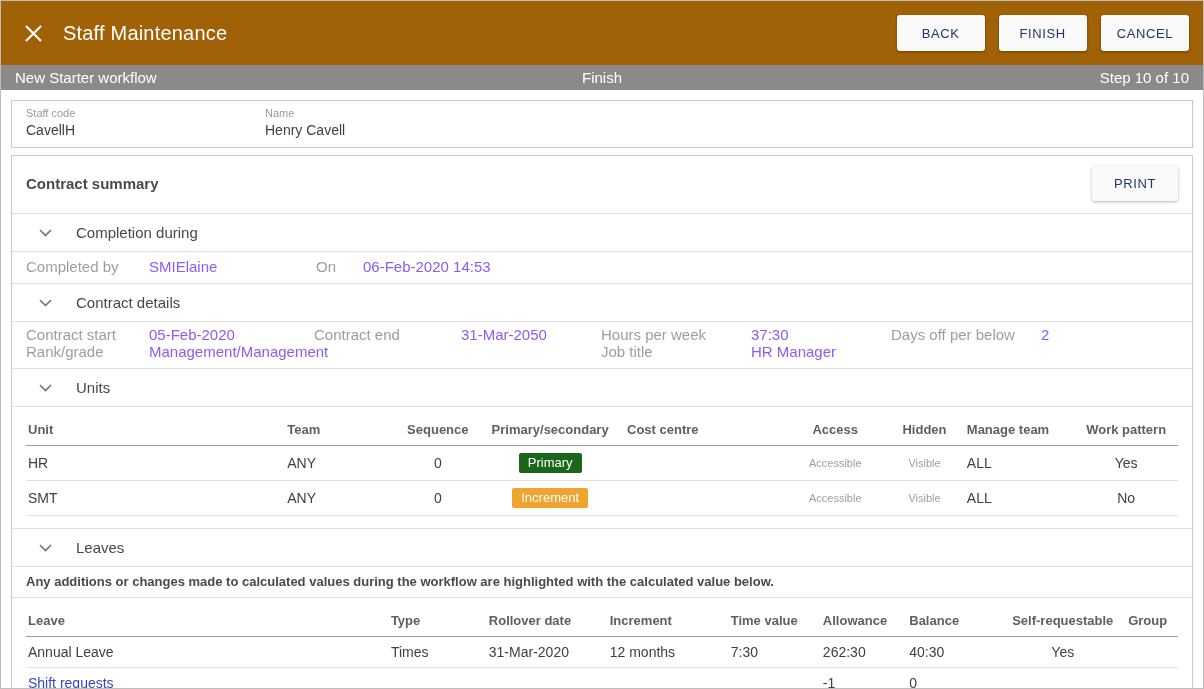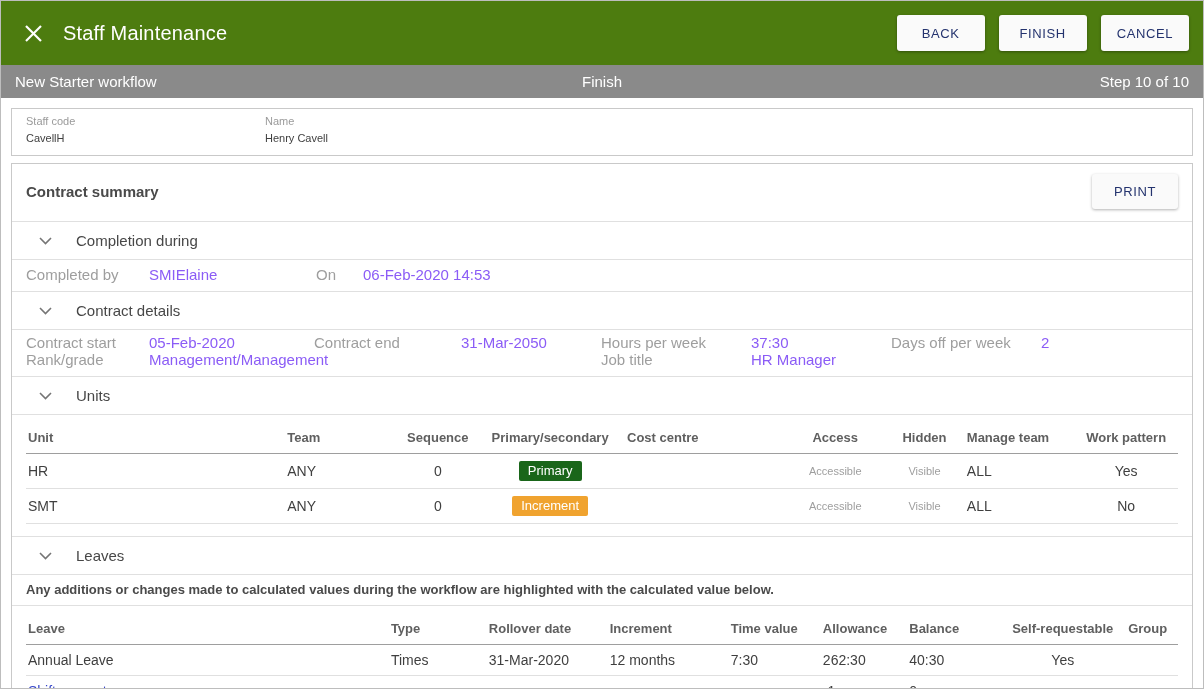--- a/index.html
+++ b/index.html
@@ -1,38 +1,38 @@
 <!DOCTYPE html>
 <html><head>
 <meta charset="utf-8">
 <style>
   * { margin: 0; padding: 0; box-sizing: border-box; }
   html, body { width: 1204px; height: 689px; overflow: hidden; background: #fff; }
   body { font-family: "Liberation Sans", sans-serif; color: #3f3f3f; }
   .page { width: 1204px; height: 689px; border: 1px solid #bdbdbd; overflow: hidden; background: #fff; }
 
   
-  .appbar { height: 64px; background: #4d7c0f; display: flex; align-items: center; padding: 0 14px; }
+  .appbar { height: 64px; background: #a16207; display: flex; align-items: center; padding: 0 14px; }
   .close-btn { width: 36px; height: 36px; display: flex; align-items: center; justify-content: center; cursor: pointer; background: none; border: none; }
   .appbar-title { color: #fff; font-size: 20px; margin-left: 12px; flex: 1; letter-spacing: .2px; }
   .appbar-actions { display: flex; gap: 14px; padding-left: 44px; }
   .btn { background: #fafafa; color: #24336e; border: none; border-radius: 3px; height: 36px; min-width: 88px; padding: 0 16px; font-family: "Liberation Sans", sans-serif; font-size: 13px; letter-spacing: .6px; box-shadow: 0 1px 3px rgba(0,0,0,.35); cursor: pointer; }
 
   
-  .workflow-bar { height: 33px; background: #8a8a8a; color: #fff; display: flex; align-items: center; padding: 0 14px; font-size: 15px; }
+  .workflow-bar { height: 25px; background: #8a8a8a; color: #fff; display: flex; align-items: center; padding: 0 14px; font-size: 15px; }
   .wf-left { flex: 1; }
   .wf-center { flex: 1; text-align: center; }
   .wf-right { flex: 1; text-align: right; }
 
   
   .staff-box { margin: 10px 10px 7px 10px; border: 1px solid #c9c9c9; display: flex; padding: 5px 14px 7px 14px; }
   .field { display: flex; flex-direction: column; }
   .field-staff-code { width: 239px; }
   .field-label { font-size: 11px; color: #9a9a9a; line-height: 15px; }
-  .field-value { font-size: 11px; color: #3f3f3f; line-height: 19px; }
+  .field-value { font-size: 14px; color: #3f3f3f; line-height: 19px; }
 
   
   .main-box { margin: 0 10px; border: 1px solid #c9c9c9; background: #fff; min-height: 560px; }
   .summary-head { display: flex; align-items: center; justify-content: space-between; padding: 10px 14px 12px 14px; }
   .summary-title { font-size: 15px; font-weight: bold; color: #4a4a4a; }
   .print-btn { background: #fafafa; color: #24336e; border: none; border-radius: 3px; height: 35px; min-width: 86px; padding: 0 16px; font-size: 13px; letter-spacing: .6px; box-shadow: 0 1px 3px rgba(0,0,0,.3); cursor: pointer; font-family: "Liberation Sans", sans-serif; }
 
   .section { border-top: 1px solid #e0e0e0; }
   .accordion-header { display: flex; align-items: center; height: 38px; padding-left: 27px; cursor: pointer; border-bottom: 1px solid #e0e0e0; }
   .accordion-header .chev { display: inline-flex; width: 14px; }
@@ -132,21 +132,21 @@
         </span>
         <span class="accordion-label">Contract details</span>
       </div>
       <div class="contract-grid">
         <span class="kv-label">Contract start</span>
         <span class="kv-value">05-Feb-2020</span>
         <span class="kv-label">Contract end</span>
         <span class="kv-value">31-Mar-2050</span>
         <span class="kv-label">Hours per week</span>
         <span class="kv-value">37:30</span>
-        <span class="kv-label">Days off per week</span>
+        <span class="kv-label">Days off per below</span>
         <span class="kv-value">2</span>
         <span class="kv-label">Rank/grade</span>
         <span class="kv-value span3">Management/Management</span>
         <span class="kv-label col5">Job title</span>
         <span class="kv-value col6">HR Manager</span>
       </div>
     </div>
 
     <div class="section">
       <div class="accordion-header">

